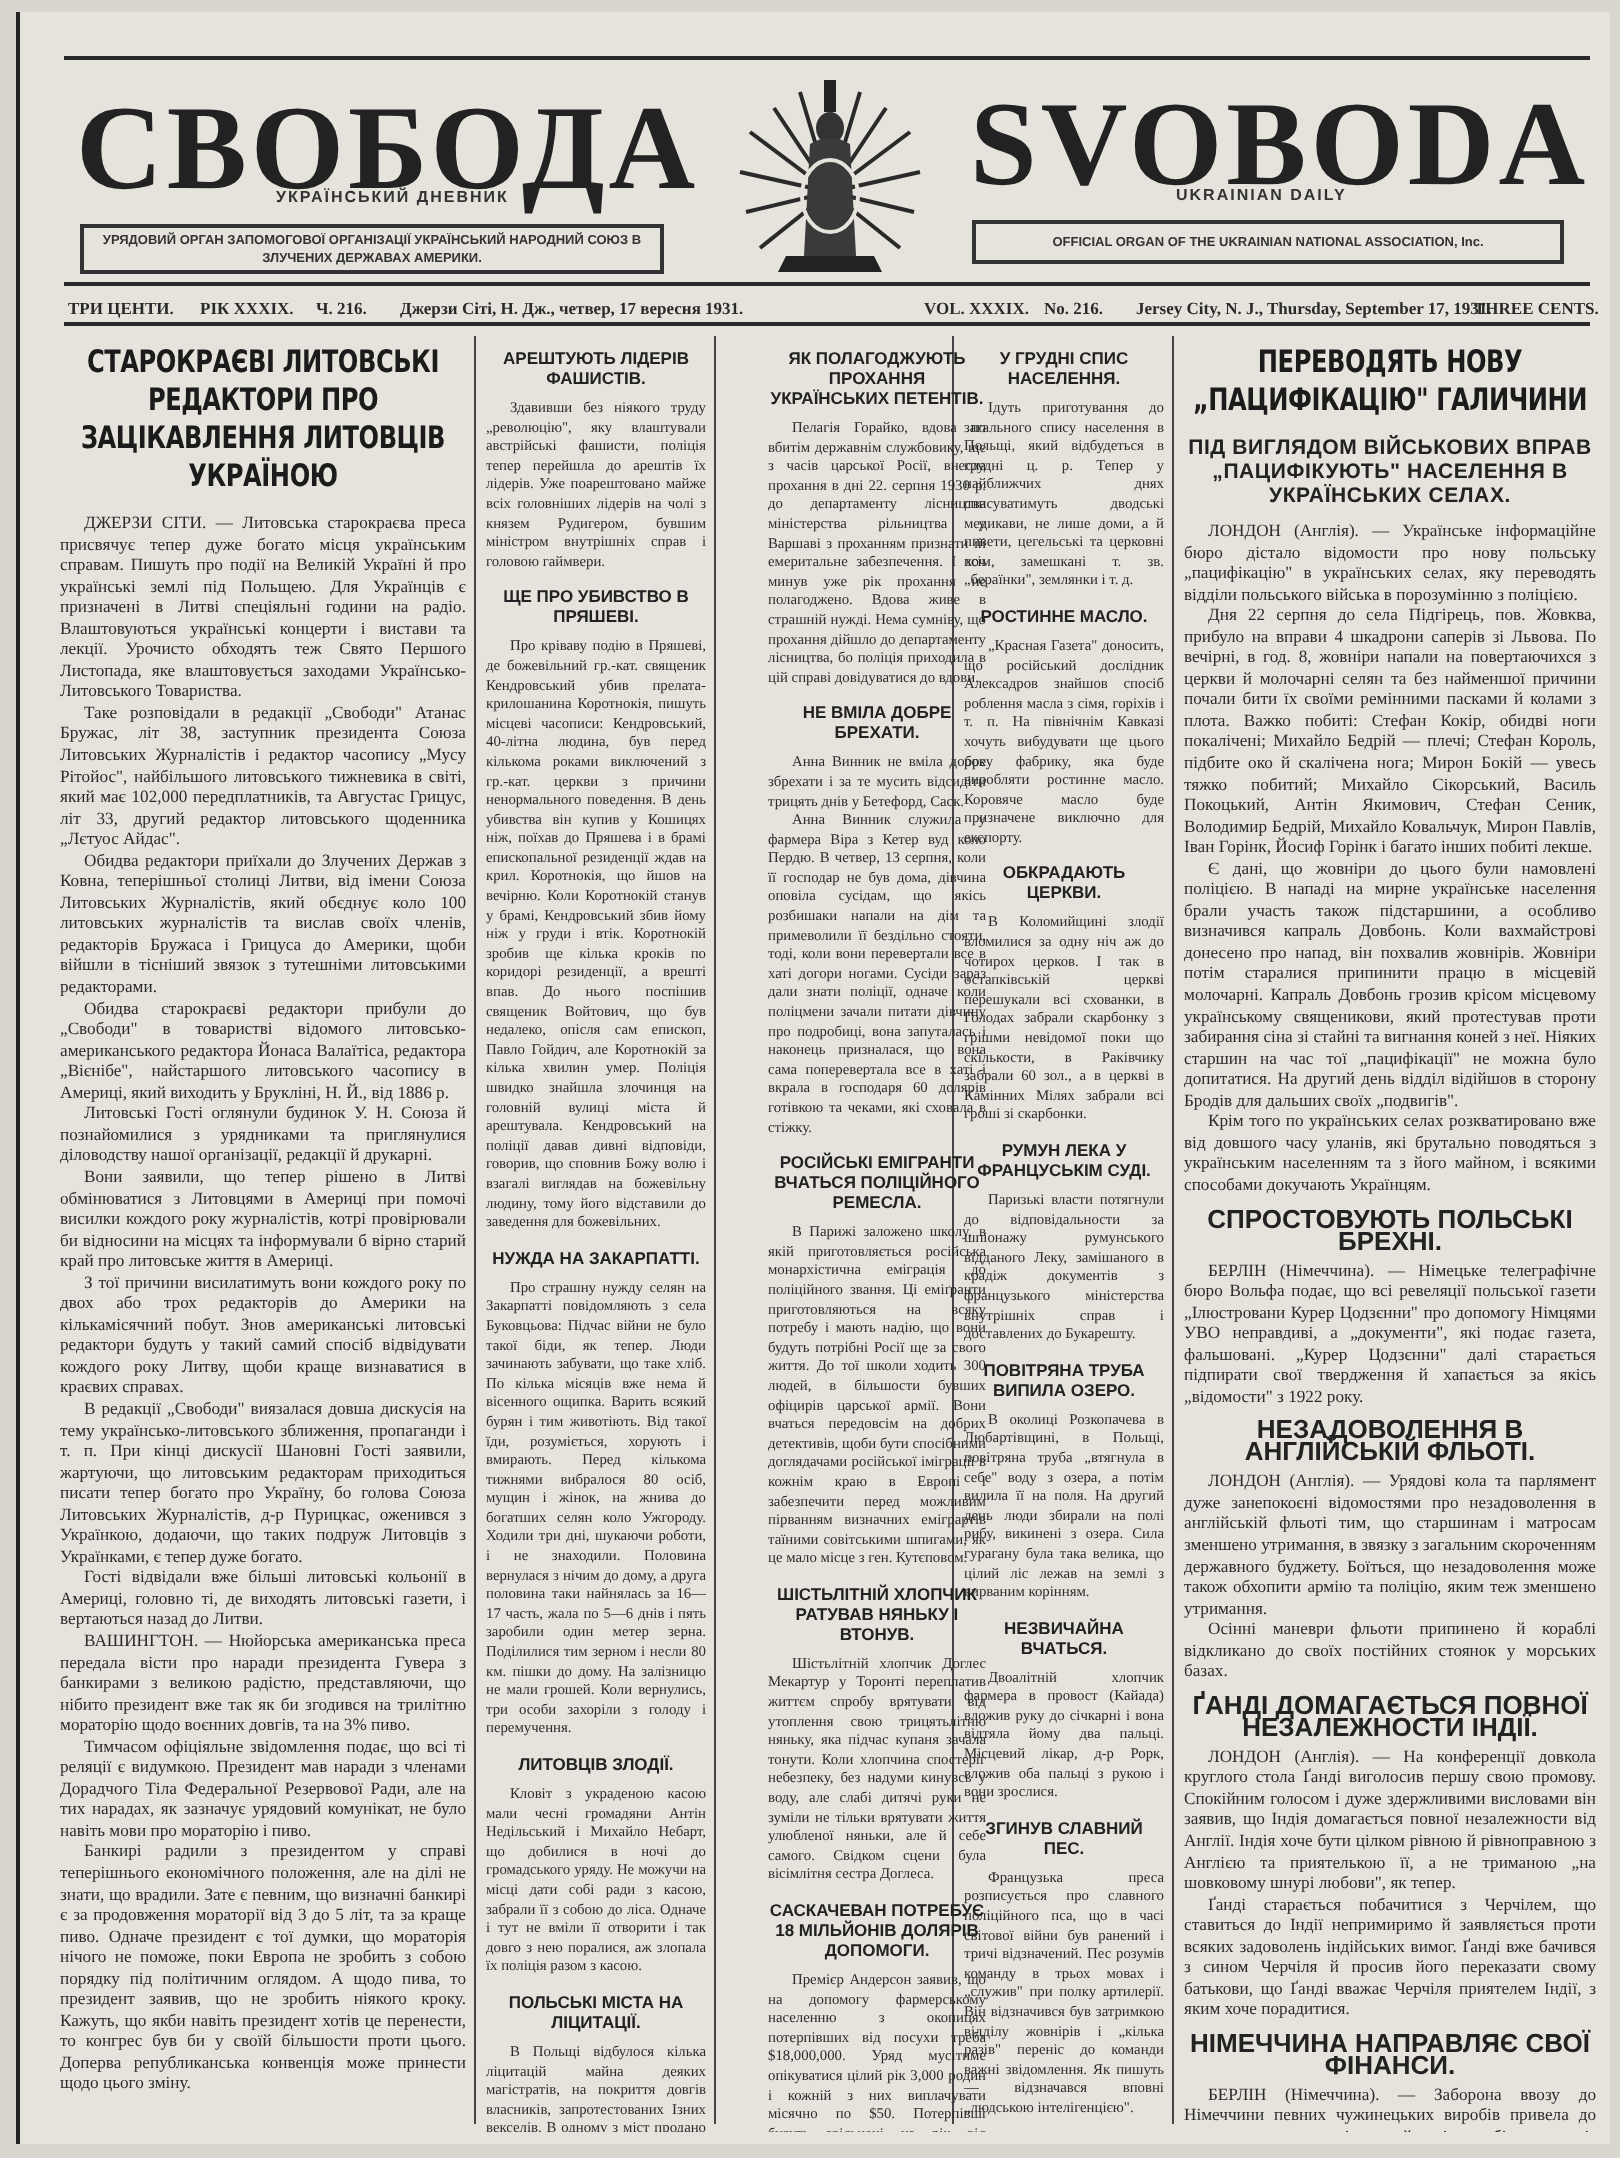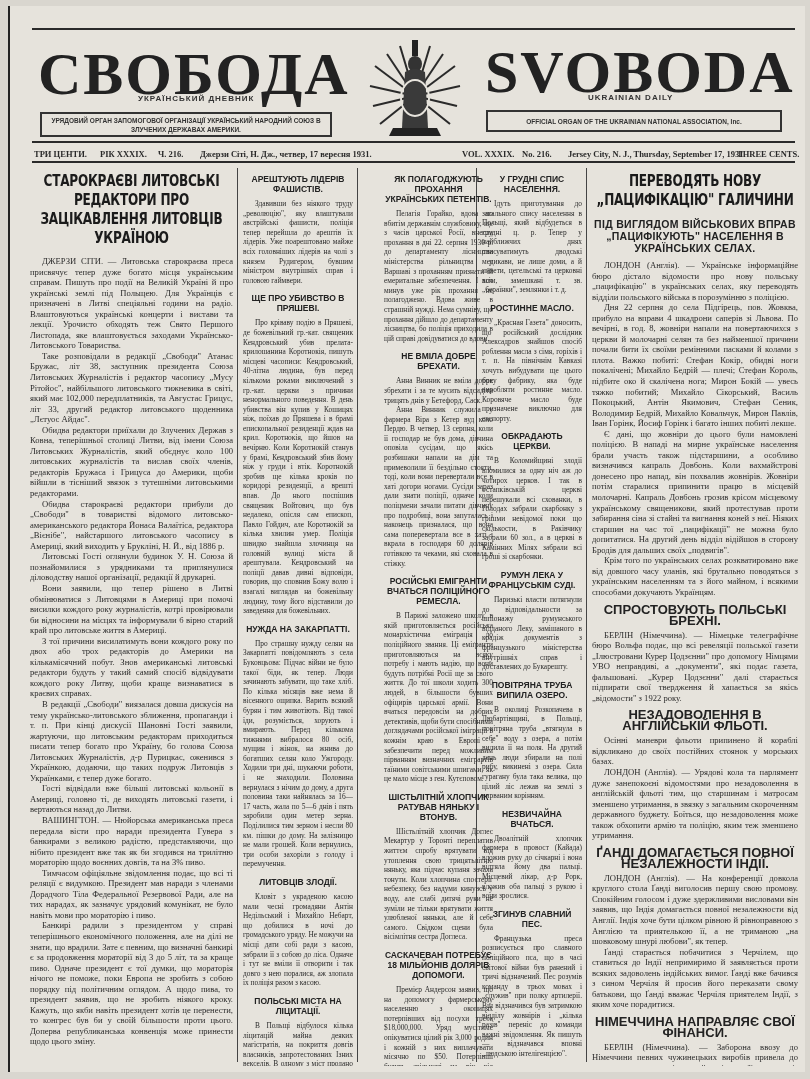--- a/index.html
+++ b/index.html
@@ -182,22 +182,22 @@
       <p>Дня 22 серпня до села Підгірець, пов. Жовква, прибуло на вправи 4 шкадрони саперів зі Львова. По вечірні, в год. 8, жовніри напали на повертаючихся з церкви й молочарні селян та без найменшої причини почали бити їх своїми ремінними пасками й колами з плота. Важко побиті: Стефан Кокір, обидві ноги покалічені; Михайло Бедрій — плечі; Стефан Король, підбите око й скалічена нога; Мирон Бокій — увесь тяжко побитий; Михайло Сікорський, Василь Покоцький, Антін Якимович, Стефан Сеник, Володимир Бедрій, Михайло Ковальчук, Мирон Павлів, Іван Горінк, Йосиф Горінк і багато інших побиті лекше.</p>
       <p>Є дані, що жовніри до цього були намовлені поліцією. В нападі на мирне українське населення брали участь також підстаршини, а особливо визначився капраль Довбонь. Коли вахмайстрові донесено про напад, він похвалив жовнірів. Жовніри потім старалися припинити працю в місцевій молочарні. Капраль Довбонь грозив крісом місцевому українському священикови, який протестував проти забирання сіна зі стайні та вигнання коней з неї. Ніяких старшин на час тої „пацифікації" не можна було допитатися. На другий день відділ відійшов в сторону Бродів для дальших своїх „подвигів".</p>
       <p>Крім того по українських селах розкватировано вже від довшого часу уланів, які брутально поводяться з українським населенням та з його майном, і всякими способами докучають Українцям.</p>
     </div>
     <div class="hl-mid">СПРОСТОВУЮТЬ ПОЛЬСЬКІ БРЕХНІ.</div>
     <div class="body">
         <p>БЕРЛІН (Німеччина). — Німецьке телеграфічне бюро Вольфа подає, що всі ревеляції польської газети „Ілюстровани Курер Цодзєнни" про допомогу Німцями УВО неправдиві, а „документи", які подає газета, фальшовані. „Курер Цодзєнни" далі старається підпирати свої твердження й хапається за якісь „відомости" з 1922 року.</p>
       </div>
     <div class="hl-mid">НЕЗАДОВОЛЕННЯ В АНГЛІЙСЬКІЙ ФЛЬОТІ.</div>
     <div class="body">
+      <p>ЛОНДОН (Англія). — Урядові кола та парлямент дуже занепокоєні відомостями про незадоволення в англійській фльоті тим, що старшинам і матросам зменшено утримання, в звязку з загальним скороченням державного буджету. Боїться, що незадоволення може також обхопити армію та поліцію, яким теж зменшено утримання.</p>
       <p>Осінні маневри фльоти припинено й кораблі відкликано до своїх постійних стоянок у морських базах.</p>
-      <p>ЛОНДОН (Англія). — Урядові кола та парлямент дуже занепокоєні відомостями про незадоволення в англійській фльоті тим, що старшинам і матросам зменшено утримання, в звязку з загальним скороченням державного буджету. Боїться, що незадоволення може також обхопити армію та поліцію, яким теж зменшено утримання.</p>
     </div>
     <div class="hl-mid">ҐАНДІ ДОМАГАЄТЬСЯ ПОВНОЇ НЕЗАЛЕЖНОСТИ ІНДІЇ.</div>
     <div class="body">
       <p>ЛОНДОН (Англія). — На конференції довкола круглого стола Ґанді виголосив першу свою промову. Спокійним голосом і дуже здержливими висловами він заявив, що Індія домагається повної незалежности від Англії. Індія хоче бути цілком рівною й рівноправною з Англією та приятелькою її, а не триманою „на шовковому шнурі любови", як тепер.</p>
       <p>Ґанді старається побачитися з Черчілем, що ставиться до Індії непримиримо й заявляється проти всяких задоволень індійських вимог. Ґанді вже бачився з сином Черчіля й просив його переказати свому батькови, що Ґанді вважає Черчіля приятелем Індії, з яким хоче порадитися.</p>
     </div>
     <div class="hl-mid">НІМЕЧЧИНА НАПРАВЛЯЄ СВОЇ ФІНАНСИ.</div>
     <div class="body">
       <p>БЕРЛІН (Німеччина). — Заборона ввозу до Німеччини певних чужинецьких виробів привела до того, що за серпень німецький вивіз перебільшив довіз на 77 мільйонів долярів. За останні сім місяців перевищення довозу за кордон над довозом дало суму 364 мільйонів долярів.</p>
 

